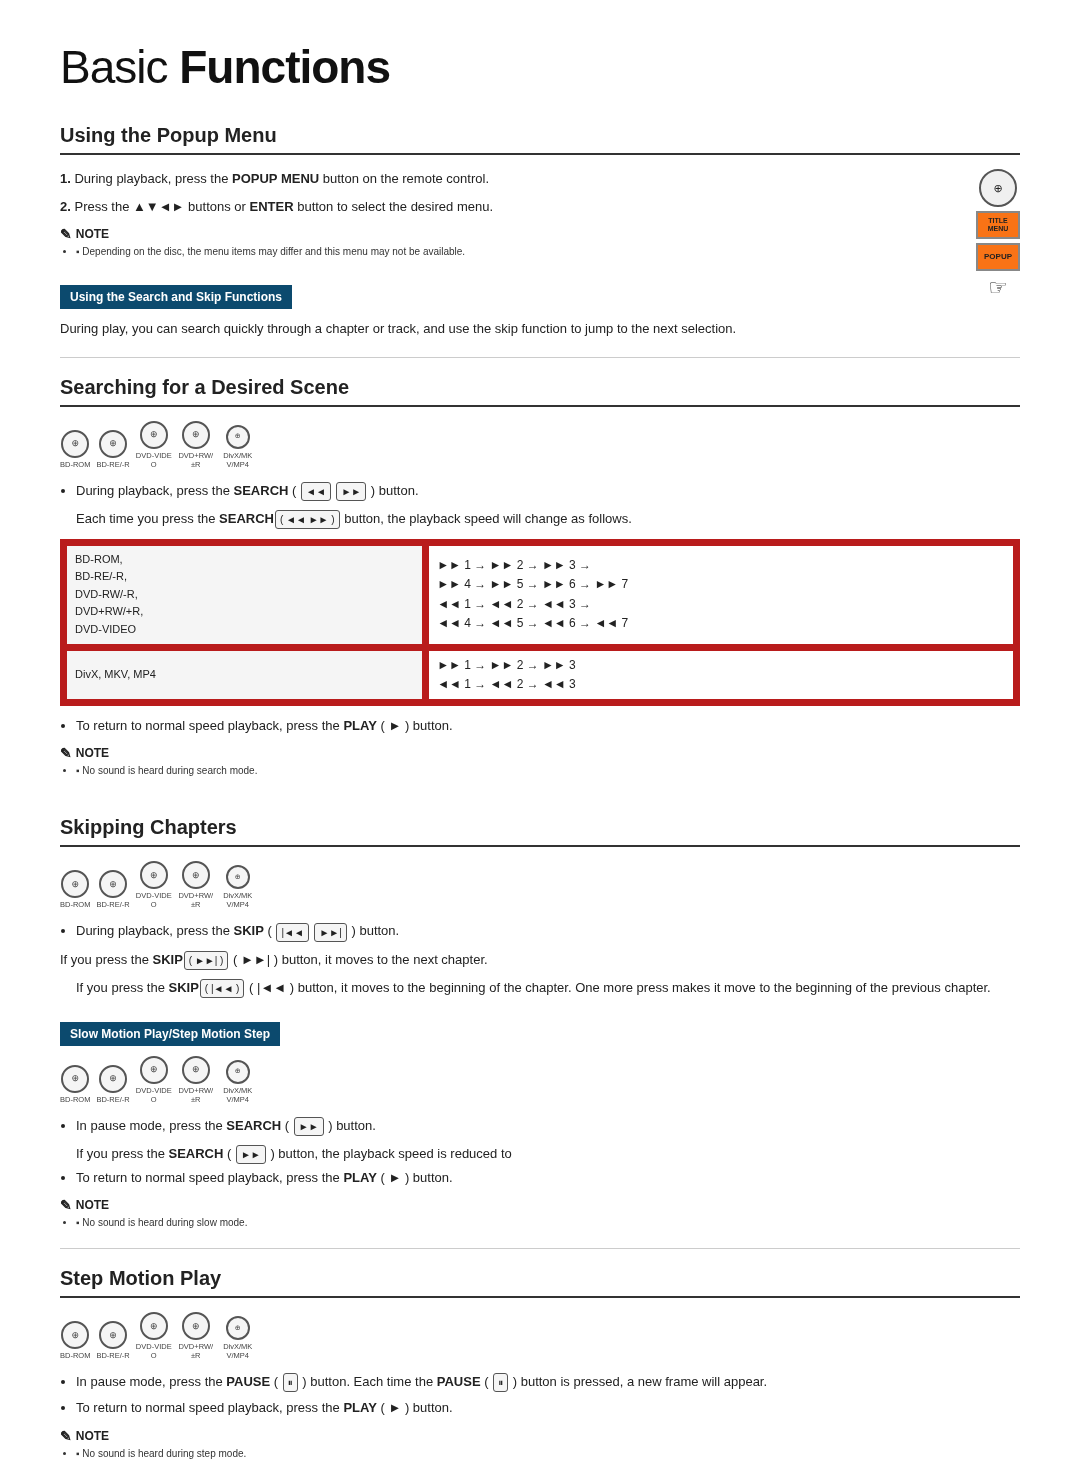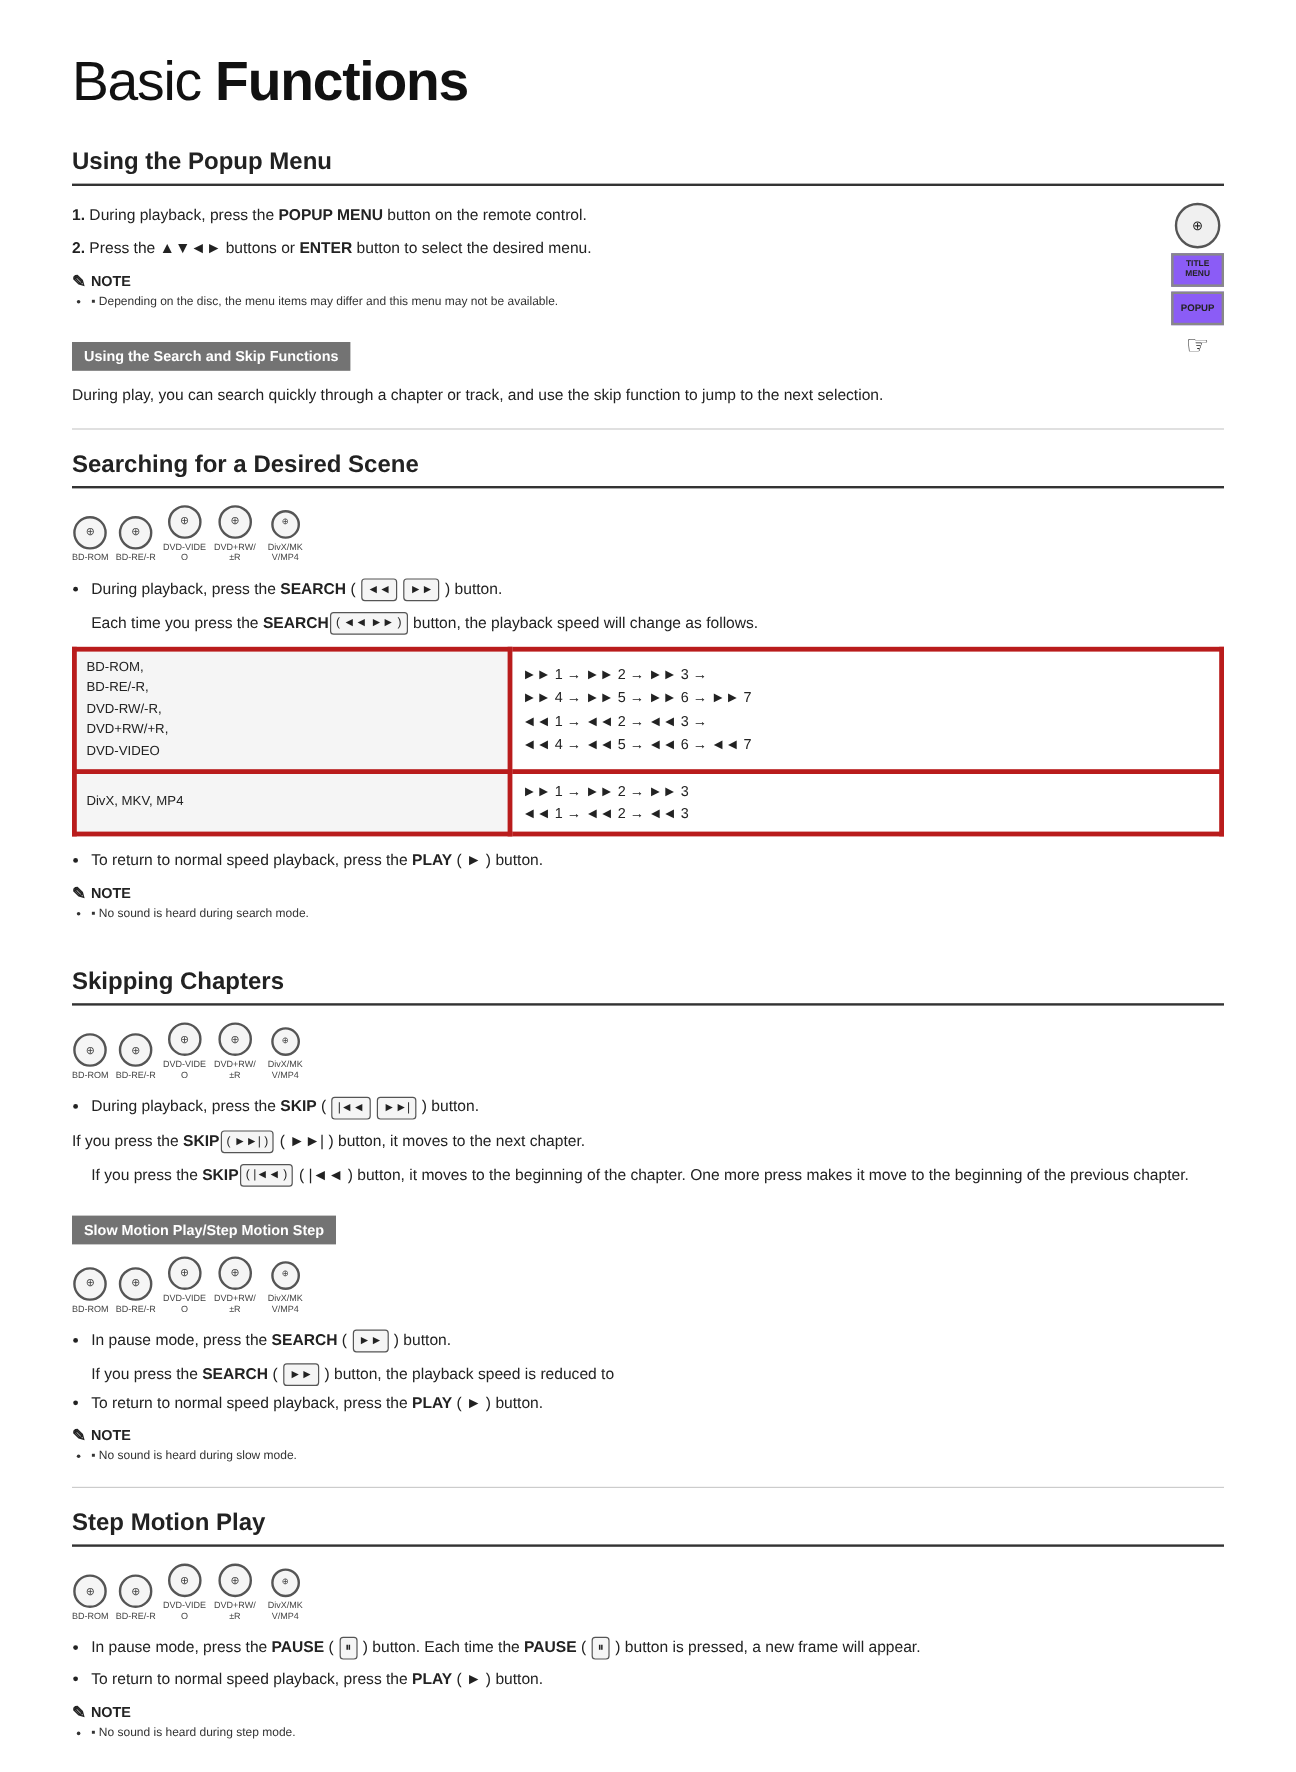--- a/index.html
+++ b/index.html
@@ -37,21 +37,21 @@
       min-width: 0;
     }
     .section-heading {
       font-size: 20px;
       font-weight: 700;
       border-bottom: 2px solid #333;
       padding-bottom: 6px;
       margin-bottom: 14px;
     }
     .subsection-heading {
-      background: #737373;
+      background: #0c4a6e;
       color: #fff;
       font-size: 12px;
       font-weight: 700;
       padding: 5px 10px;
       margin: 16px 0 10px 0;
       display: inline-block;
     }
     .disc-icons {
       display: flex;
       gap: 6px;
@@ -110,21 +110,21 @@
     }
     .remote-btn-rect {
       width: 44px;
       height: 28px;
       border: 2px solid #888;
       display: flex;
       align-items: center;
       justify-content: center;
       font-size: 8px;
       font-weight: 700;
-      background: #8b5cf6;
+      background: #f97316;
       text-align: center;
       line-height: 1.1;
     }
     .remote-hand {
       font-size: 22px;
     }
     p { margin-bottom: 8px; line-height: 1.5; }
     ul { margin-left: 16px; margin-bottom: 8px; }
     ul li { margin-bottom: 6px; line-height: 1.5; list-style: disc; }
     .note-block {
@@ -155,21 +155,21 @@
       color: #333;
     }
     .speed-table {
       border: 1px solid #aaa;
       margin: 10px 0;
       font-size: 12px;
       width: 100%;
       border-collapse: collapse;
     }
     .speed-table td {
-      border: 4px solid #b91c1c;
+      border: 7px solid #b91c1c;
       padding: 5px 8px;
       vertical-align: middle;
       line-height: 1.6;
     }
     .speed-table td:first-child {
       background: #f5f5f5;
       width: 38%;
       font-size: 11px;
     }
     .page-footer {

